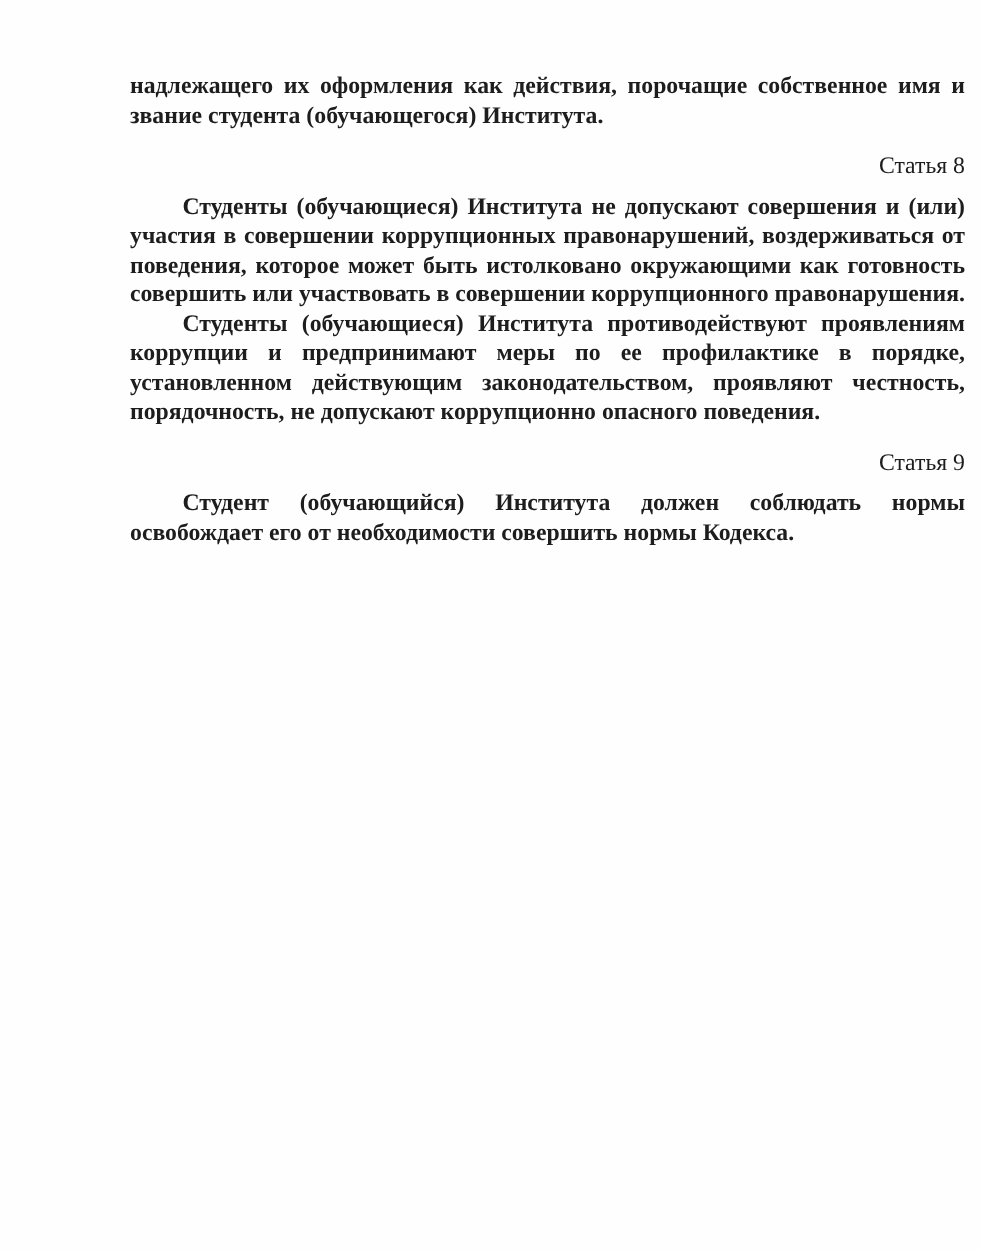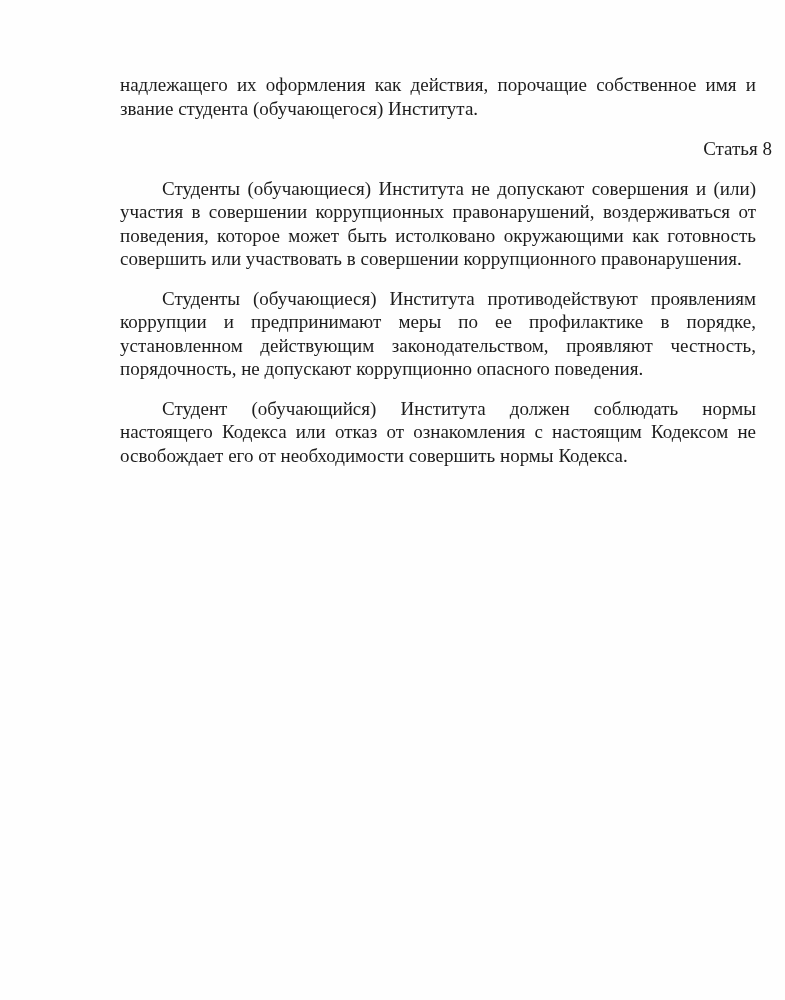--- a/index.html
+++ b/index.html
@@ -19,21 +19,22 @@
     left: 104px;
     top: 57px;
     width: 668px;
     font-family: "Liberation Serif", "DejaVu Serif", serif;
     font-size: 19px;
     line-height: 23.5px;
     color: #1d1d1d;
     -webkit-font-smoothing: antialiased;
   }
   .para {
-    margin: 16px;
+    margin: 0;
+    font-weight: bold;
   }
   
   .jline {
     text-align: justify;
     text-align-last: justify;
   }
   
   .lline {
     text-align: center;
     text-align-last: left;
@@ -69,21 +70,21 @@
       <div class="lline">совершить или участвовать в совершении коррупционного правонарушения.</div>
     </div>
 
     <div class="para">
       <div class="jline indent">Студенты (обучающиеся) Института противодействуют проявлениям</div>
       <div class="jline">коррупции и предпринимают меры по ее профилактике в порядке,</div>
       <div class="jline">установленном действующим законодательством, проявляют честность,</div>
       <div class="lline">порядочность, не допускают коррупционно опасного поведения.</div>
     </div>
 
+    <div class="heading">Статья 9</div>
 
     <div class="para">
       <div class="jline indent">Студент (обучающийся) Института должен соблюдать нормы</div>
-      <div class="jline">настоящего Кодекса или отказ от ознакомления с настоящим Кодексом не</div>
       <div class="lline">освобождает его от необходимости совершить нормы Кодекса.</div>
     </div>
 
   </div>
 </div>
 
 </body></html>

